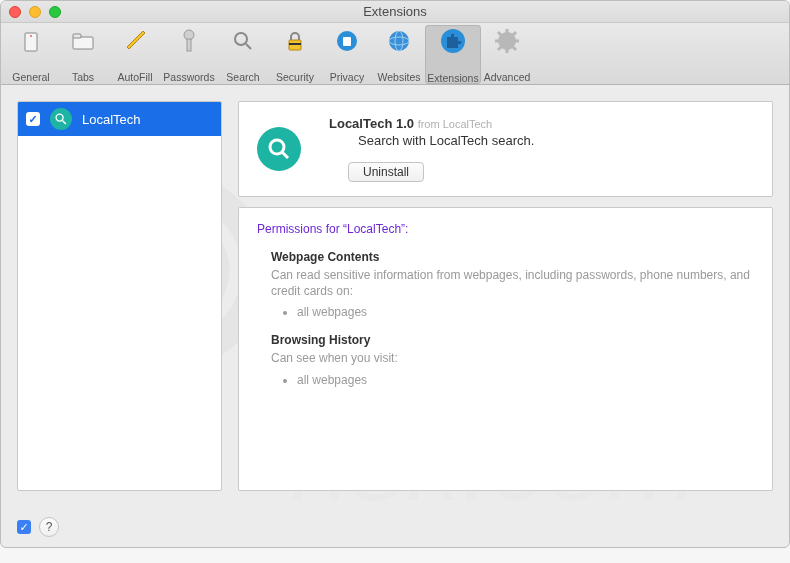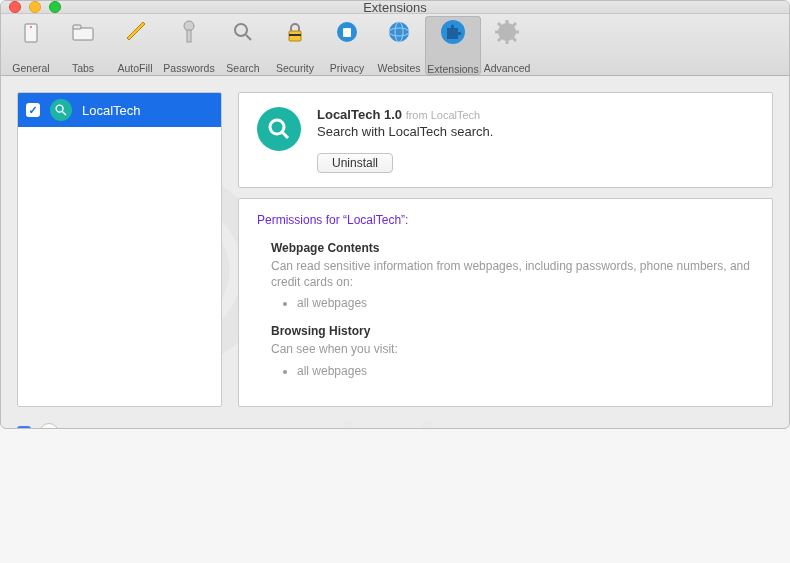--- a/index.html
+++ b/index.html
@@ -5,21 +5,21 @@
     * { box-sizing: border-box; margin: 0; padding: 0; }
     body {
       width: 790px;
       height: 563px;
       font-family: -apple-system, BlinkMacSystemFont, "Helvetica Neue", Arial, sans-serif;
       background: #f6f6f6;
       overflow: hidden;
     }
     .window {
       width: 790px;
-      height: 429px;
+      height: 548px;
       background: #ececec;
       border: 1px solid #bdbdbd;
       border-radius: 6px;
       display: flex;
       flex-direction: column;
       position: relative;
       overflow: hidden;
     }
     .bg-watermark {
       position: absolute;
@@ -131,46 +131,47 @@
       gap: 10px;
     }
     .panel {
       background: #fff;
       border: 1px solid #c9c9c9;
       border-radius: 2px;
       padding: 14px 18px;
     }
     .panel.head {
       display: flex;
-      gap: 16px;
-      align-items: flex-start;
+      gap: 28px;
+      align-items: center;
     }
     .ext-icon-lg {
       width: 44px; height: 44px; border-radius: 50%;
       background: #1db4a4;
       display: flex; align-items: center; justify-content: center;
       flex-shrink: 0;
     }
     .detail-title {
       font-size: 13px; font-weight: 600; color: #333;
     }
     .detail-title .from {
       font-weight: 400; color: #b0b0b0; font-size: 11px;
     }
     .detail-desc {
-      font-size: 13px; color: #333; margin-top: 2px;
+      font-size: 13px; color: #333; margin-top: 2px; margin-left: 29px;
     }
     .uninstall-btn {
       margin-top: 14px;
       font-size: 12px;
       padding: 2px 14px;
       border: 1px solid #c4c4c4;
       border-radius: 4px;
       background: linear-gradient(#fcfcfc,#f0f0f0);
       color: #333;
+      margin-left: 19px;
     }
     .panel.permissions {
       flex: 1;
       font-size: 12px;
       color: #333;
     }
     .perm-title { font-size: 12px; color: #6d28d9; margin-bottom: 14px; }
     .perm-block { margin-left: 14px; margin-bottom: 14px; }
     .perm-heading { font-weight: 600; font-size: 12px; color: #333; margin-bottom: 3px; }
     .perm-desc { color: #9a9a9a; font-size: 12px; line-height: 1.35; }

